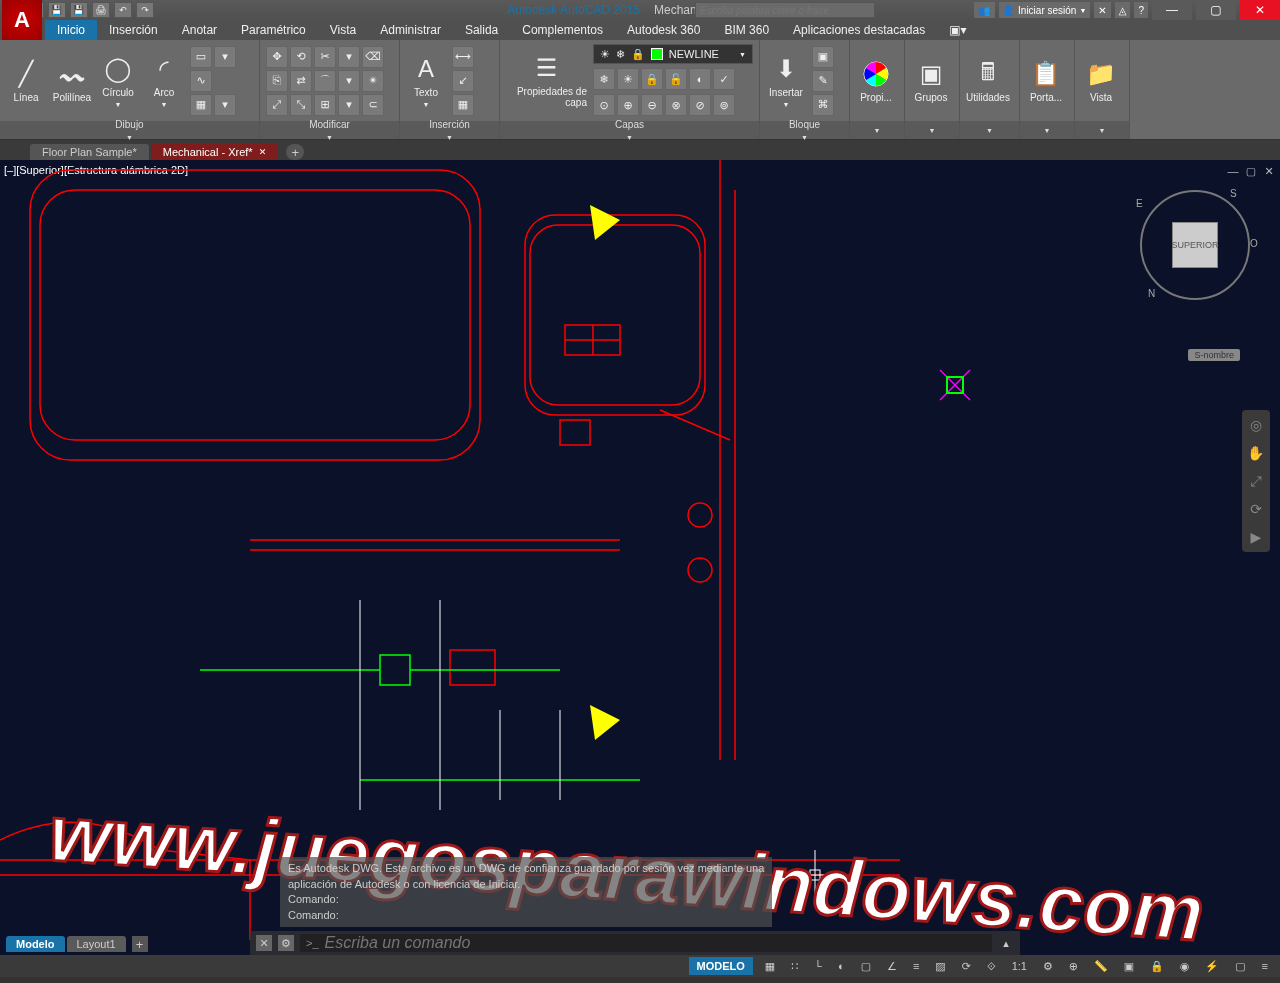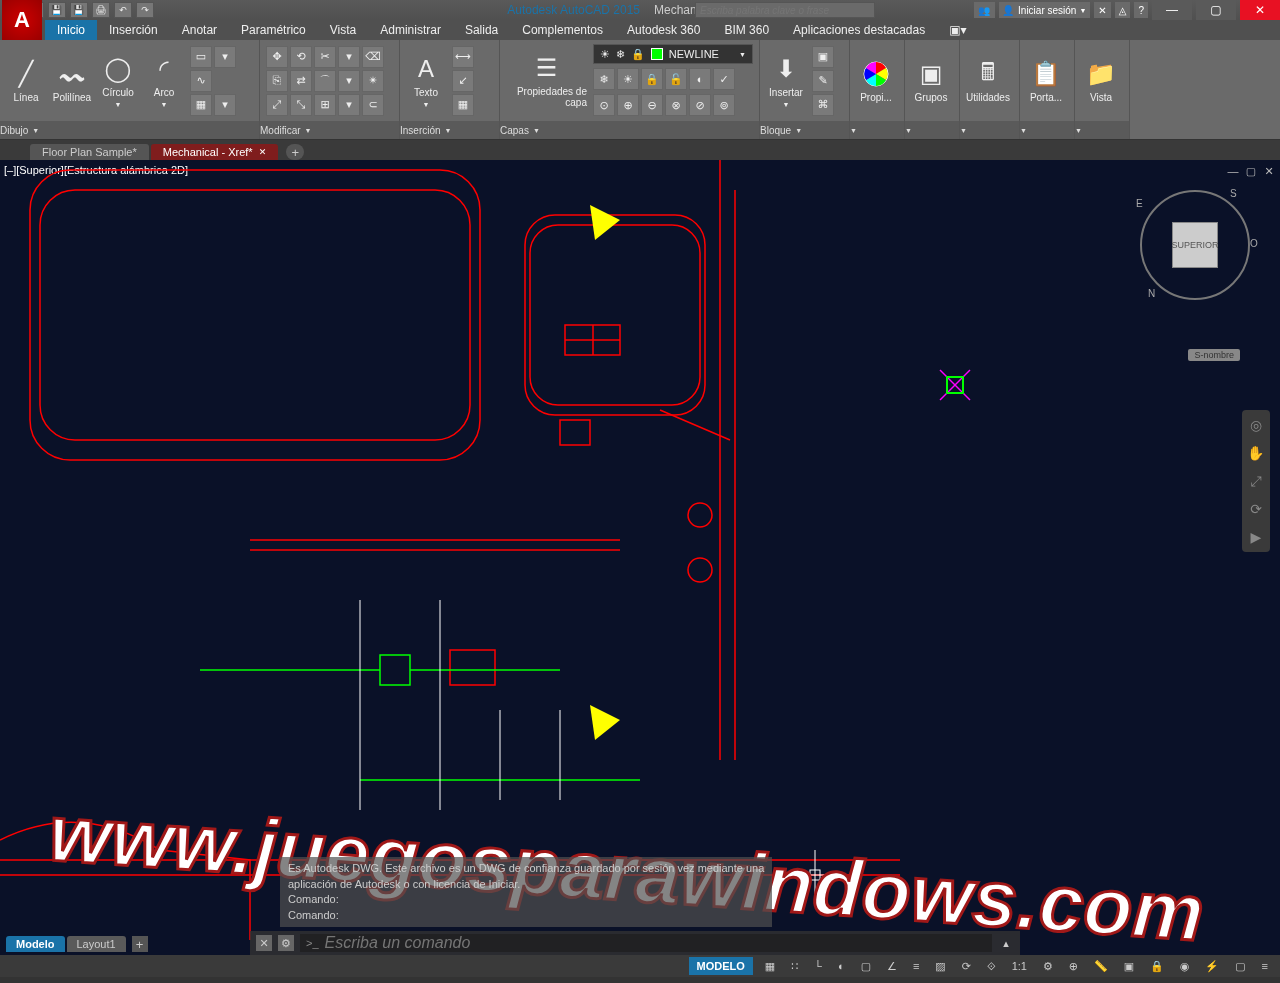--- a/index.html
+++ b/index.html
@@ -16,21 +16,21 @@
   .win-btn { width:40px; height:20px; display:flex; align-items:center; justify-content:center; font-size:12px; color:#fff; cursor:pointer; }
   .win-btn.close { background:#e81123; }
   .win-btn.other { background:#5a5a5a; }
   .ribbon-tabs { height:20px; background:#505050; display:flex; align-items:flex-end; padding-left:45px; gap:0; position:relative; }
   .app-menu { width:40px; height:40px; position:absolute; left:2px; top:-20px; background:radial-gradient(circle,#c00 0%,#900 100%); display:flex; align-items:center; justify-content:center; color:#fff; font-size:22px; font-weight:bold; cursor:pointer; }
   .ribbon-tab { padding:3px 12px; font-size:12px; color:#eee; cursor:pointer; }
   .ribbon-tab.active { background:#1a73a8; color:#fff; }
   .ribbon-body { height:100px; background:#6a6a6a; border-bottom:1px solid #333; display:flex; }
   .panel { border-right:1px solid #555; display:flex; flex-direction:column; }
   .panel-main { flex:1; display:flex; align-items:center; padding:4px 6px; gap:6px; }
-  .panel-title { height:18px; background:#5a5a5a; color:#ddd; font-size:10px; display:flex; align-items:center; gap:4px; cursor:pointer; }
+  .panel-title { height:18px; background:#5a5a5a; color:#ddd; font-size:10px; display:flex; align-items:center; justify-content:center; gap:4px; cursor:pointer;flex-direction:column; }
   .big-btn { display:flex; flex-direction:column; align-items:center; gap:2px; cursor:pointer; color:#eee; font-size:10px; min-width:40px; }
   .big-icon { width:32px; height:32px; display:flex; align-items:center; justify-content:center; font-size:24px; color:#eee; }
   .big-btn .arrow { font-size:7px; margin-top:1px; }
   .small-grid { display:flex; flex-direction:column; gap:2px; }
   .small-row { display:flex; gap:2px; }
   .small-btn { width:22px; height:22px; background:#7a7a7a; display:flex; align-items:center; justify-content:center; font-size:11px; cursor:pointer; color:#eee; border:1px solid #666; }
   .layer-combo { height:20px; background:#333; border:1px solid #555; padding:0 6px; display:flex; align-items:center; gap:6px; min-width:160px; color:#eee; cursor:pointer; }
   .layer-swatch { width:12px; height:12px; background:#0f0; border:1px solid #fff; }
   .doc-tabs { height:20px; background:#3a3a3a; display:flex; align-items:flex-end; padding-left:30px; gap:2px; }
   .doc-tab { padding:2px 12px; font-size:11px; background:#555; color:#ccc; border-radius:3px 3px 0 0; cursor:pointer; display:flex; align-items:center; gap:6px; }

